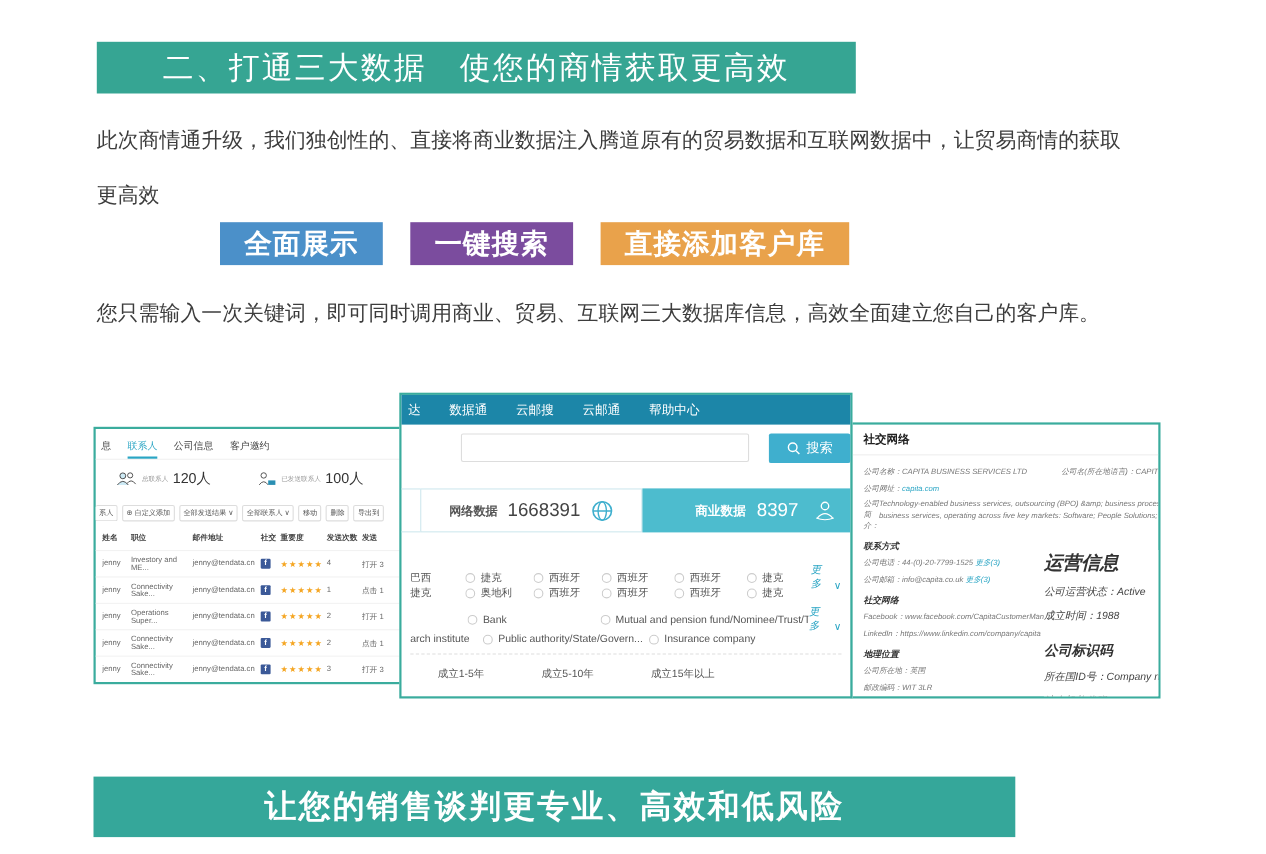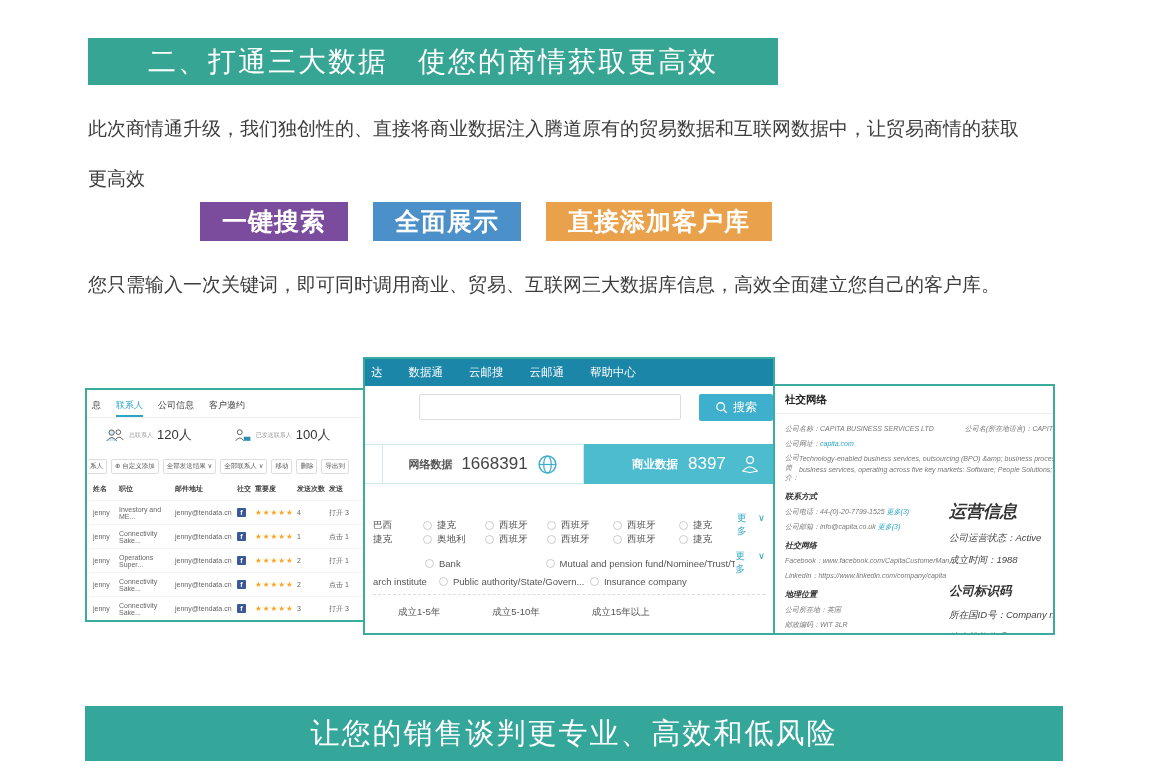--- a/index.html
+++ b/index.html
@@ -61,21 +61,21 @@
   .s-tab-web .val { font-size:17px; color:#444; }
   .s-tab-biz { flex:1; background:#4dbcce; color:#fff; display:flex; align-items:center; padding-left:48px; gap:10px; }
   .s-tab-biz .lbl { font-size:11.5px; font-weight:bold; }
   .s-tab-biz .val { font-size:17px; }
   .s-tab-biz .person { margin-left:auto; margin-right:12px; }
   .s-filters { margin-top:28px; padding:0 8px; }
   .f-grid { display:grid; grid-template-columns:50px 62px 62px 66px 66px 58px 1fr;
     align-items:center; height:18px; font-size:9.5px; color:#555; }
   .opt { display:flex; align-items:center; gap:5px; white-space:nowrap; overflow:hidden; }
   .cbx { width:9px; height:9px; border:1px solid #ccc; border-radius:50%; flex:none; background:#fff; }
-  .more-link { color:#2aa5c4; font-size:9.5px; justify-self:end; display:flex; align-items:flex-start; gap:4px; cursor:pointer; }
+  .more-link { color:#2aa5c4; font-size:9.5px; justify-self:end; display:flex; align-items:flex-end; gap:4px; cursor:pointer;font-style:italic; }
   .t-row { display:flex; align-items:center; height:18px; font-size:9.5px; color:#555; }
   .t-row1 { margin-top:6px; }
   .t-row .more-link { margin-left:auto; }
   .dash { border-top:1px dashed #ddd; margin-top:4px; }
   .founded { display:flex; gap:52px; padding-left:25px; margin-top:8px; font-size:9.5px; color:#555; height:18px; align-items:center; }
 
   
   .company { left:773px; top:384px; width:282px; height:251px; z-index:2; overflow:hidden; }
   .b-header { font-size:10.5px; font-weight:bold; color:#222; padding:7px 10px 6px; border-bottom:1px solid #eee; }
   .b-body { position:relative; padding:2px 0 0 10px; font-size:7px; color:#777;font-style:italic; }
@@ -84,43 +84,43 @@
   .b-link { color:#2aa5c4; }
   .b-sub { font-size:8px; font-weight:bold; color:#333; margin-top:8px; }
   .b-desc { display:flex; margin-top:4px; }
   .b-desc .txt div { white-space:nowrap; overflow:hidden; width:255px; line-height:1.6; }
   .b-col-right { position:absolute; left:174px; top:86px; width:110px; background:#fff; }
   .b-col-right .h { font-size:17px; font-weight:bold; color:#333; }
   .b-col-right .r { font-size:9.5px; color:#444; margin-top:9px; white-space:nowrap; }
   .b-col-right .h2 { font-size:12.5px; font-weight:bold; color:#333; margin-top:16px; }
 
   
-  .bottom-banner { position:absolute; left:85px; top:706px; width:978px; height:55px;
-    background:#35a79a; color:#fff; font-size:29px; font-weight:normal;
+  .bottom-banner { position:absolute; left:85px; top:706px; width:838px; height:55px;
+    background:#35a79a; color:#fff; font-size:29px; font-weight:bold;
     display:flex; align-items:center; justify-content:center; letter-spacing:2px; }
 
   svg { display:block; }
 </style>
 </head>
 <body>
 
 <div class="page">
 
   <div class="top-banner">
     <span>二、打通三大数据　使您的商情获取更高效</span>
   </div>
 
   <div class="intro">
     <div>此次商情通升级，我们独创性的、直接将商业数据注入腾道原有的贸易数据和互联网数据中，让贸易商情的获取</div>
     <div>更高效</div>
   </div>
 
   <div class="badge-row">
+    <div class="badge" style="background: rgb(75, 144, 201);">全面展示</div>
     <div class="badge" style="background: rgb(123, 76, 158);">一键搜索</div>
-    <div class="badge" style="background: rgb(75, 144, 201);">全面展示</div>
     <div class="badge" style="background: rgb(233, 162, 75);">直接添加客户库</div>
   </div>
 
   <div class="keyword-note">您只需输入一次关键词，即可同时调用商业、贸易、互联网三大数据库信息，高效全面建立您自己的客户库。</div>
 
   <div class="card contacts">
     <div class="c-tabs">
       <span class="c-tab">息</span>
       <span class="c-tab active">联系人</span>
       <span class="c-tab">公司信息</span>

